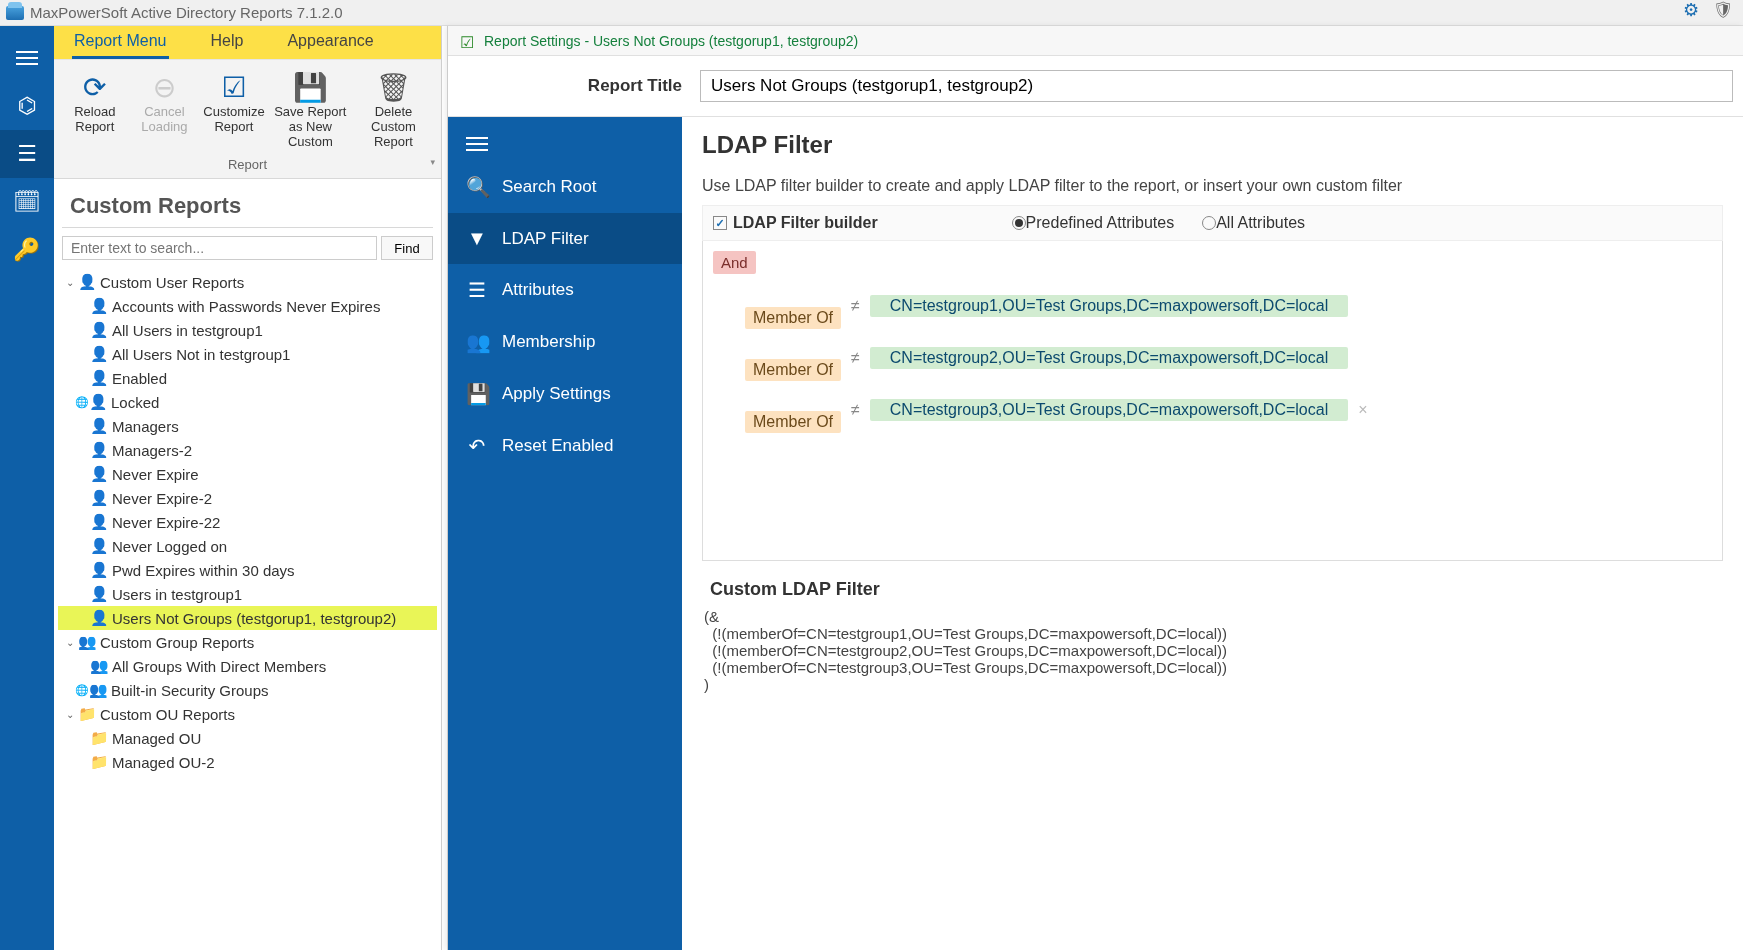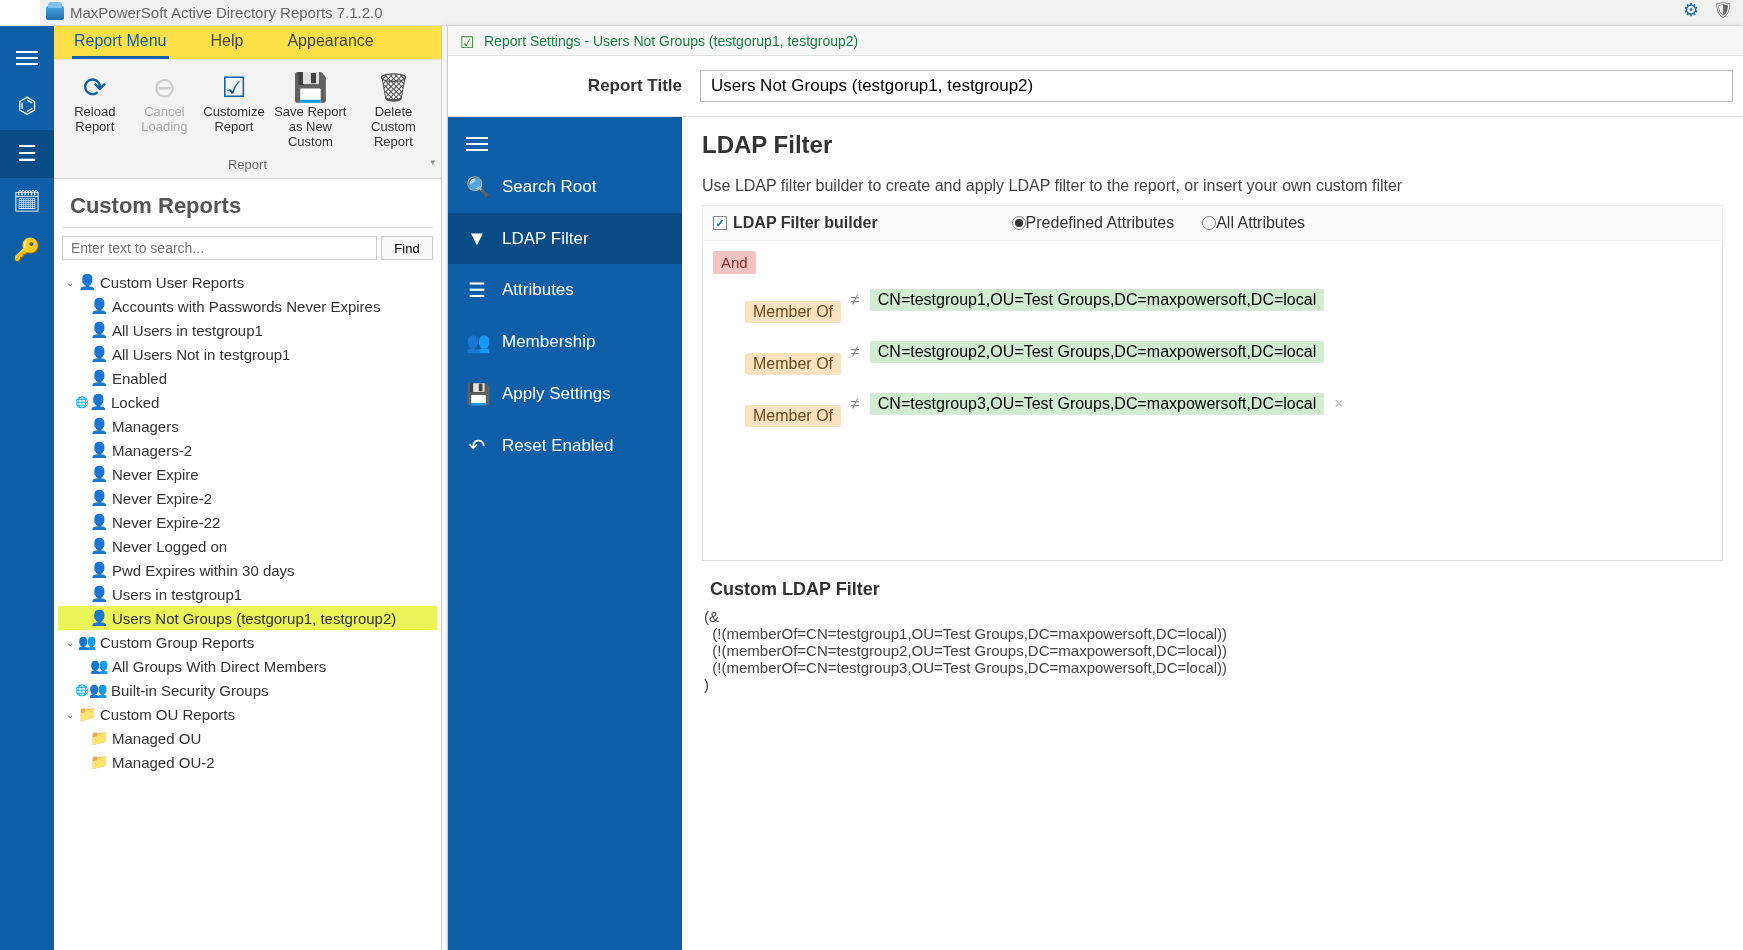--- a/index.html
+++ b/index.html
@@ -17,21 +17,20 @@
     .title-bar {
       height: 26px;
       background: #f0f0f0;
       display: flex;
       align-items: center;
       padding: 0 6px;
       color: #666;
       font-size: 15px;
       border-bottom: 1px solid #ddd;
       position: relative;
-      margin-left: 40px;
     }
     .title-bar .app-icon {
       width: 18px; height: 14px;
       background: linear-gradient(#4aa3df,#1e6fb2);
       border-radius: 2px;
       margin-right: 6px;
       position: relative;
     }
     .title-bar .app-icon::before {
       content: "";
@@ -265,34 +264,35 @@
       min-height: 320px;
       padding: 10px;
     }
     .and-chip {
       display: inline-block;
       background: #f5c4c2;
       color: #7a2e2b;
       padding: 3px 8px;
       font-size: 15px;
       border-radius: 2px;
+      margin-bottom: 6px;
     }
     .cond-row {
       display: flex; align-items: center; gap: 10px;
       padding: 3px 0 3px 32px;
       font-size: 16px;
     }
     .cond-row .attr {
       background: #fde2c0; color: #6b4a1b;
       padding: 2px 8px; border-radius: 2px; margin-top: 24px;
     }
     .cond-row .op { color: #888; }
     .cond-row .val {
-      background: #d2ecd1; color: #000000;
-      padding: 2px 8px; border-radius: 2px;
+      background: #d2ecd1; color: #0c4a6e;
+      padding: 2px 20px; border-radius: 2px;
     }
     .cond-row .del { color: #bbb; font-size: 16px; cursor: pointer; }
 
     .custom-filter-section { margin-top: 18px; }
     .custom-filter-section .chk-lbl { display: flex; align-items: center; gap: 8px; font-weight: 600; font-size: 18px; margin-bottom: 4px;}
     .ldap-pre {
       font-family: sans-serif;
       font-size: 15px;
       white-space: pre;
       padding: 4px 2px;

